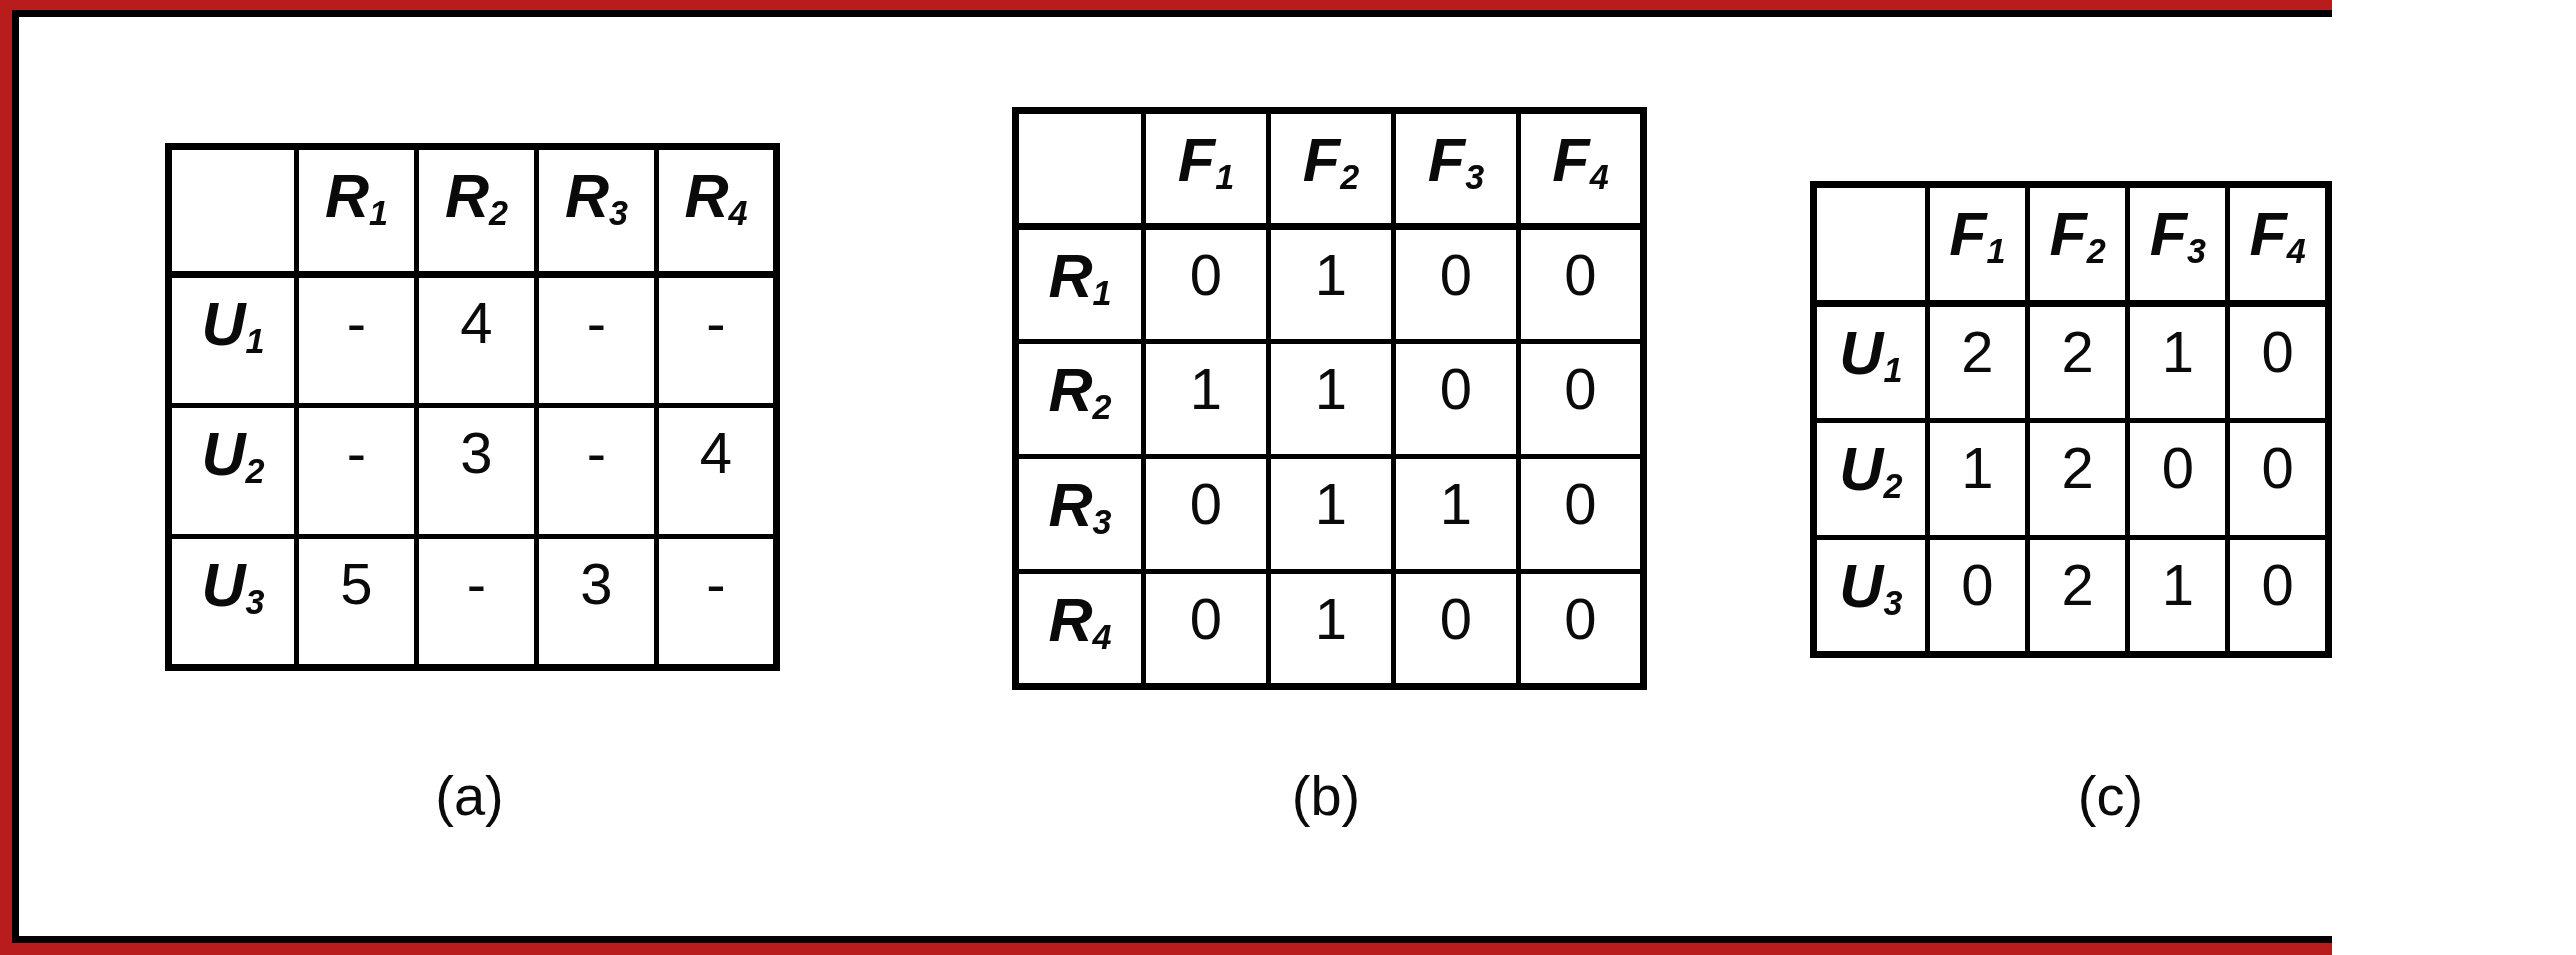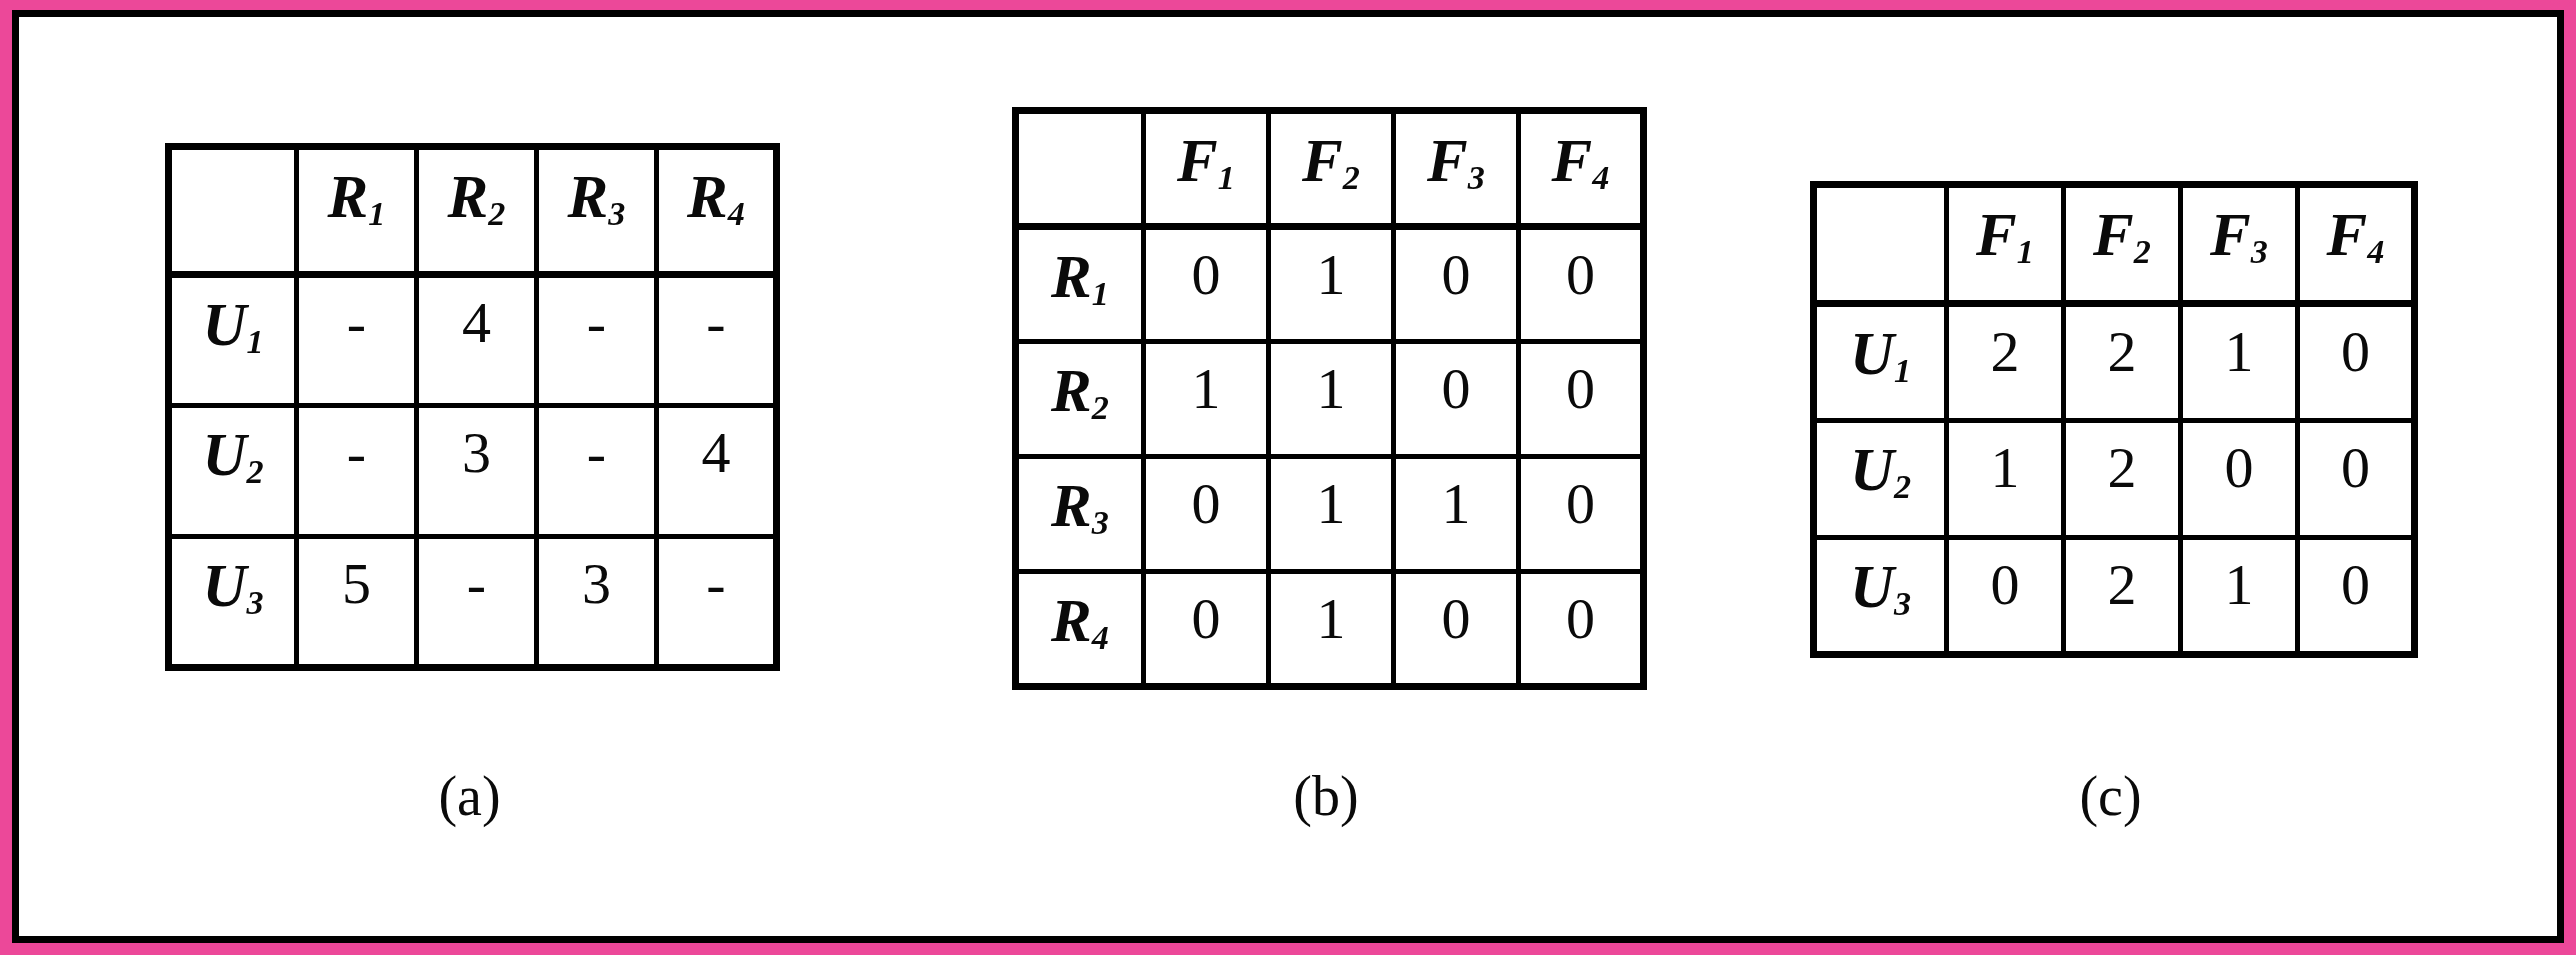--- a/index.html
+++ b/index.html
@@ -2,24 +2,24 @@
 <html style="font-size:13px"><head>
 <meta charset="utf-8">
 <style>
   html, body {
     margin: 0;
     padding: 0;
     background: #ffffff;
   }
   .stage {
     position: relative;
-    width: 2576px;
+    width: 2332px;
     height: 955px;
-    background: #ec4899;
-    font-family: Liberation Serif, serif;
+    background: #b91c1c;
+    font-family: Liberation Sans, sans-serif;
     color: #0a0a0a;
     overflow: hidden;
   }
   .frame {
     position: absolute;
     left: 12px;
     top: 10.4px;
     width: 2552px;
     height: 933px;
     border: 7.2px solid #000000;

